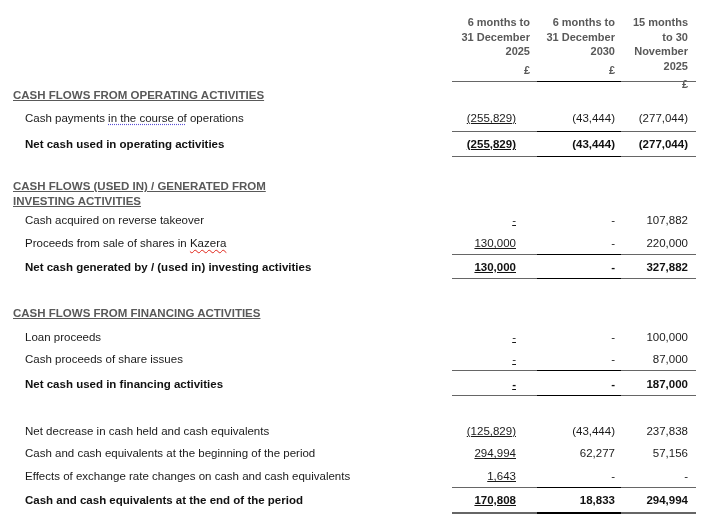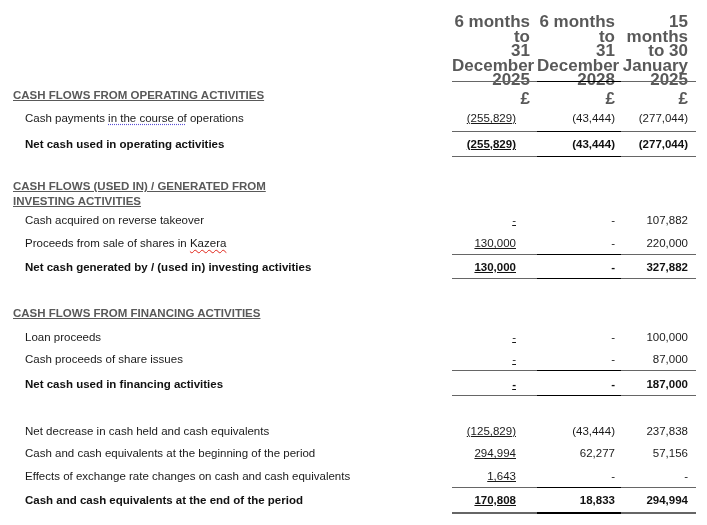--- a/index.html
+++ b/index.html
@@ -3,21 +3,21 @@
   <meta charset="utf-8">
   <style>
     html, body { margin: 0; padding: 0; background: #ffffff; }
     body {
       width: 707px; height: 525px; position: relative; overflow: hidden;
       font-family: "Liberation Sans", sans-serif; color: #1a1a1a;
       font-size: 11.5px;
     }
     .hdr {
       position: absolute; top: 15px; text-align: right;
-      font-weight: bold; color: #595959; font-size: 17px; line-height: 14.5px;
+      font-weight: bold; color: #595959; font-size: 11px; line-height: 14.5px;
     }
     .hdr .cur { display: block; margin-top: 4px; }
     .row { position: absolute; left: 0; width: 707px; height: 18px; }
     .label { position: absolute; left: 25px; top: 0; white-space: nowrap; line-height: 18px; }
     .val { position: absolute; top: 0; text-align: right; line-height: 18px; white-space: nowrap; }
     .c1 { left: 438px; width: 78px; text-decoration: underline; }
     .c2 { left: 537px; width: 78px; }
     .c3 { left: 621px; width: 67px; }
     .bold { font-weight: bold; color: #111; }
     .section {
@@ -38,26 +38,26 @@
 
 <div class="hdr" style="left:452px;width:78px;">
   <span>6 months to</span><br>
   <span>31 December</span><br>
   <span>2025</span>
   <span class="cur">£</span>
 </div>
 <div class="hdr" style="left:537px;width:78px;">
   <span>6 months to</span><br>
   <span>31 December</span><br>
-  <span>2028</span>
+  <span>2030</span>
   <span class="cur">£</span>
 </div>
 <div class="hdr" style="left:621px;width:67px;">
   <span>15 months</span><br>
-  <span>to 30 January</span><br>
+  <span>to 30 November</span><br>
   <span>2025</span>
   <span class="cur">£</span>
 </div>
 <div class="rule" style="top:81px;">
   <div class="seg s1"></div>
     <div class="seg s2"></div>
     <div class="seg s3"></div>
 </div>
 
 <div class="section" style="top:88px;">CASH FLOWS FROM OPERATING ACTIVITIES</div>

